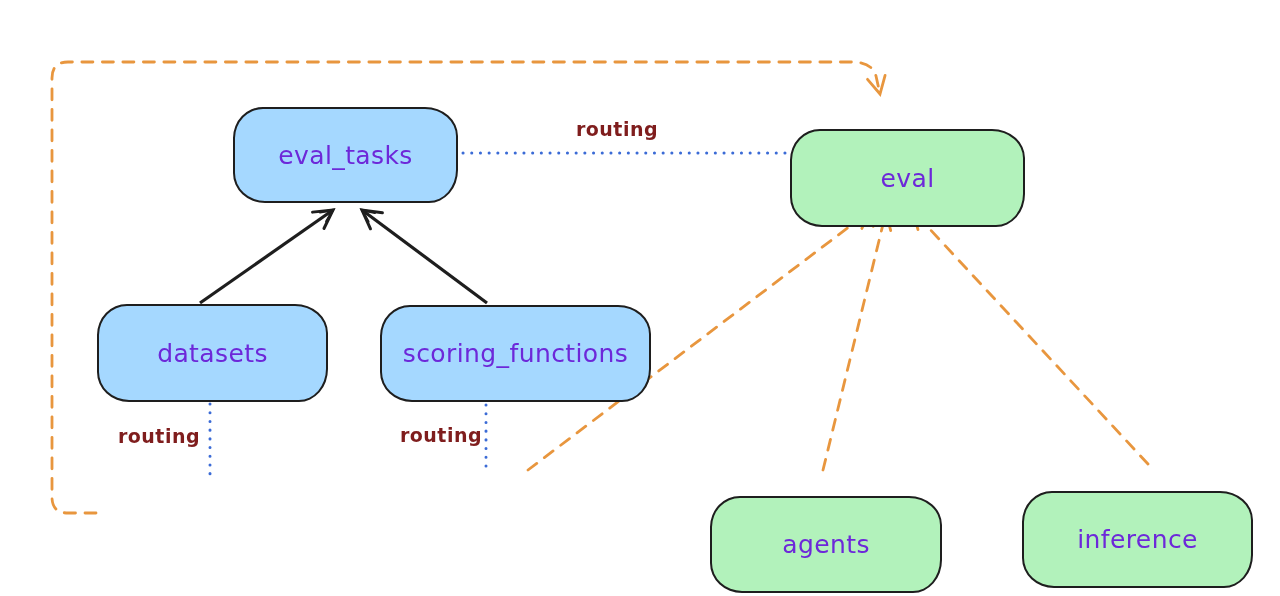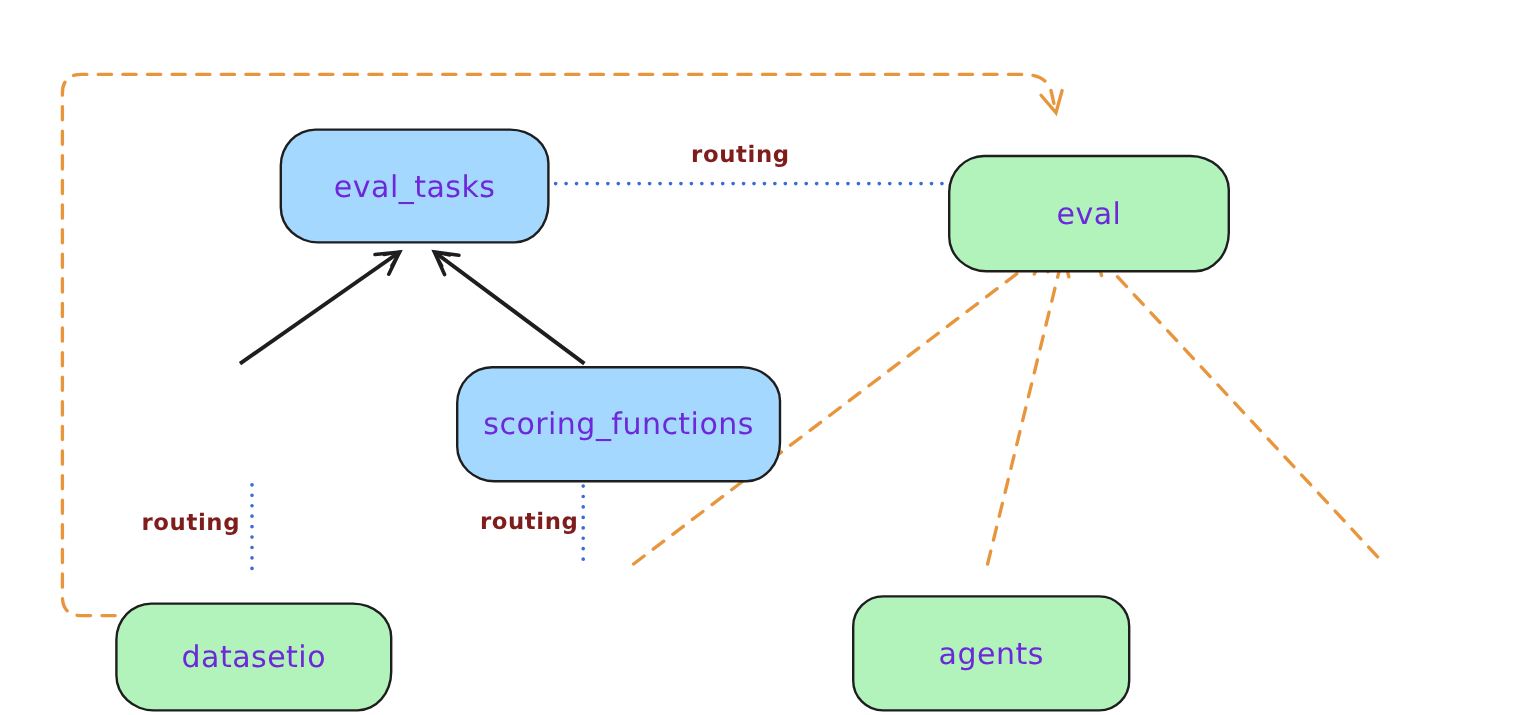--- a/index.html
+++ b/index.html
@@ -20,21 +20,21 @@
     position:absolute;color:#7f1d1d;font-weight:700;font-size:19px;letter-spacing:.5px;
     transform:translate(-50%,-50%);white-space:nowrap;
   }
   
   #n-eval-tasks{left:233px;top:107px;width:225px;height:96px;}
   #n-eval{left:790px;top:104px;width:235px;height:98px;}
   #n-datasets{left:97px;top:304px;width:231px;height:98px;}
   #n-scoring-functions{left:380px;top:305px;width:271px;height:97px;}
   #n-datasetio{left:96px;top:477px;width:231px;height:91px;}
   #n-scoring{left:387px;top:471px;width:229px;height:97px;}
-  #n-agents{left:710px;top:471px;width:232px;height:97px;border-radius:26px;}
+  #n-agents{left:710px;top:471px;width:232px;height:97px;}
   #n-inference{left:1022px;top:466px;width:231px;height:97px;}
   #lbl-routing-top{left:617px;top:129px;}
   #lbl-routing-left{left:159px;top:436px;}
   #lbl-routing-mid{left:441px;top:435px;}
 </style>
 </head>
 <body>
 
 <div id="stage">
 
@@ -61,27 +61,30 @@
     <line x1="823" y1="470" x2="886" y2="212" stroke="#e8963e" stroke-width="2.8" stroke-linecap="round" stroke-dasharray="11 9.5" marker-end="url(#mk-orange)"></line>
     <line x1="1148" y1="464" x2="913" y2="211" stroke="#e8963e" stroke-width="2.8" stroke-linecap="round" stroke-dasharray="11 9.5" marker-end="url(#mk-orange)"></line>
   </svg>
 
   <div id="n-eval-tasks" class="node blue">
     <span>eval_tasks</span>
   </div>
   <div id="n-eval" class="node green">
     <span>eval</span>
   </div>
+  <div id="n-datasets" class="node blue">
+    <span>datasets</span>
+  </div>
   <div id="n-scoring-functions" class="node blue">
     <span>scoring_functions</span>
   </div>
-  <div id="n-datasetio" class="node green">
-    <span>datasetio</span>
-  </div>
   <div id="n-agents" class="node green">
     <span>agents</span>
+  </div>
+  <div id="n-inference" class="node green">
+    <span>inference</span>
   </div>
 
   <div id="lbl-routing-top" class="edge-label">routing</div>
   <div id="lbl-routing-left" class="edge-label">routing</div>
   <div id="lbl-routing-mid" class="edge-label">routing</div>
 
 </div>
 
 </body></html>

